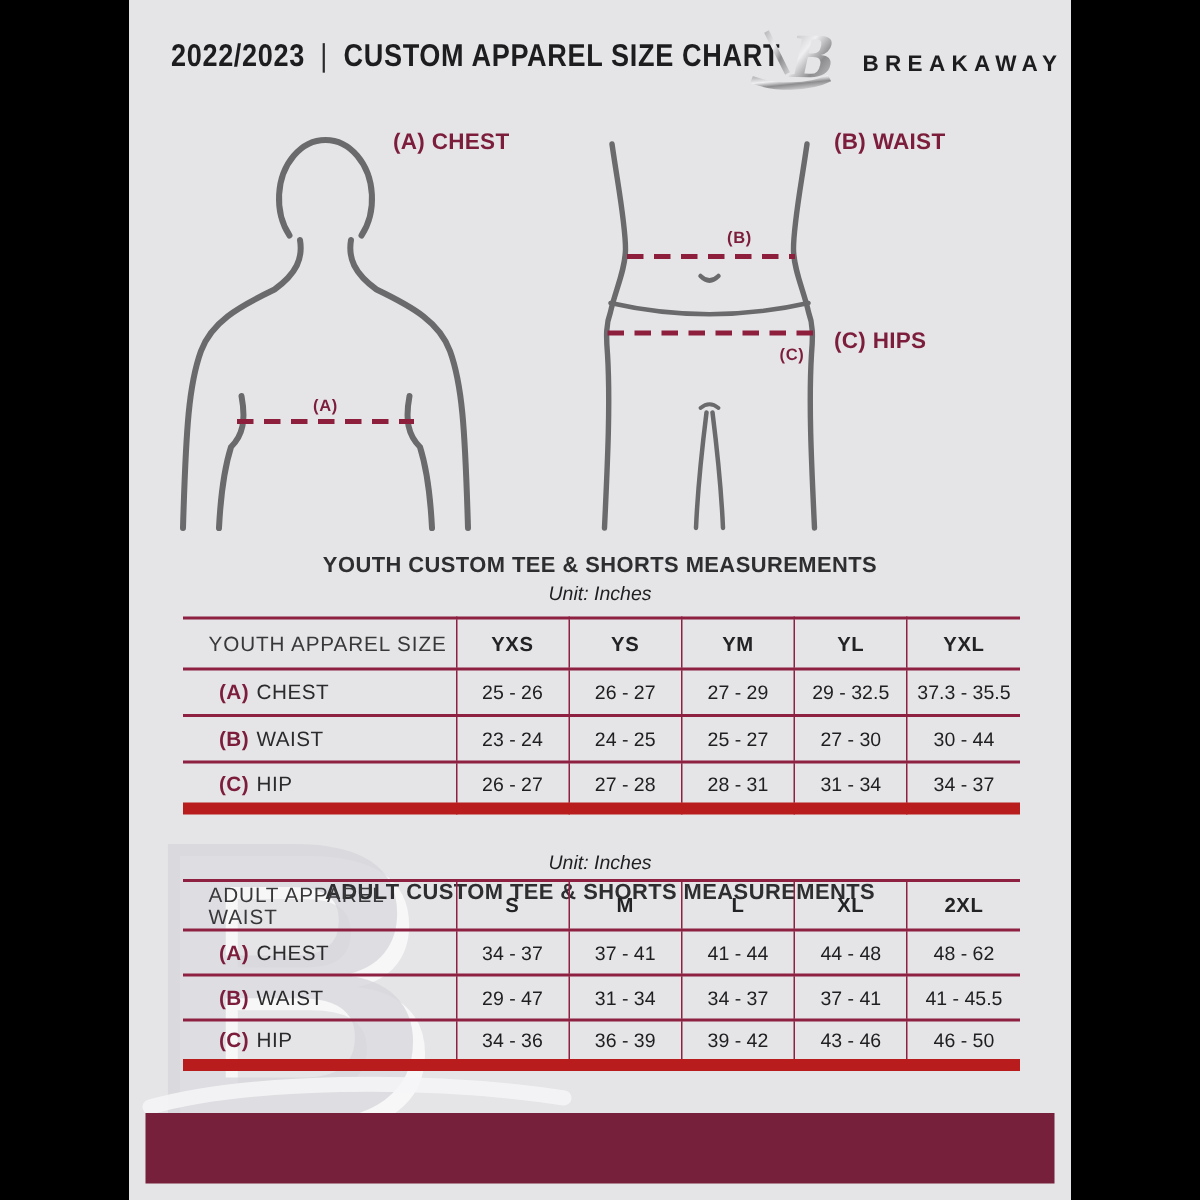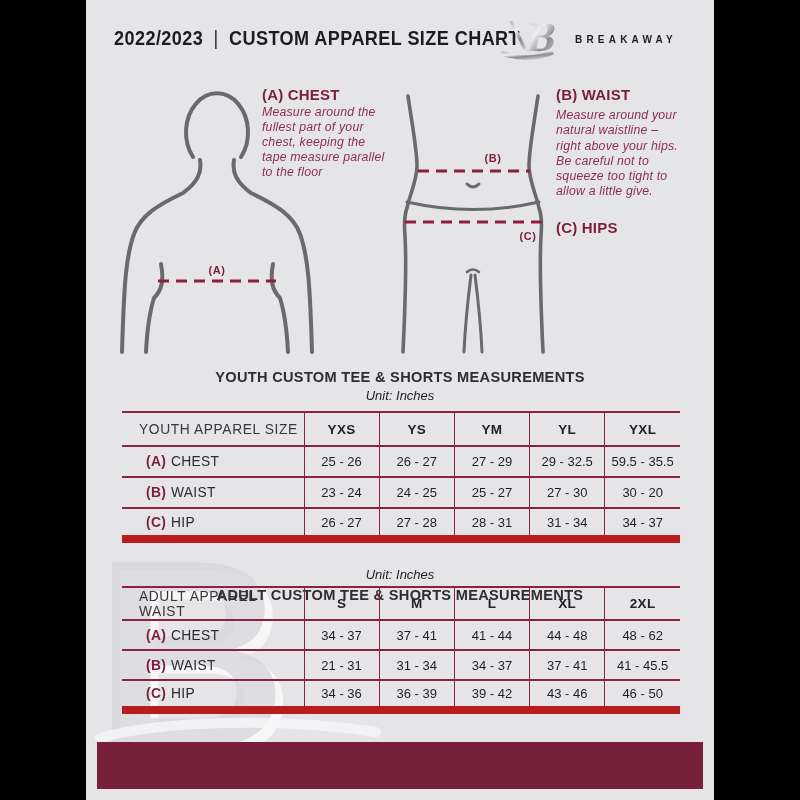--- a/index.html
+++ b/index.html
@@ -6,21 +6,21 @@
   body { background:#000; font-family:"Liberation Sans", sans-serif; }
   .stage { position:relative; width:800px; height:800px; background:#000; overflow:hidden; }
   .page { position:absolute; left:86px; top:0; width:628px; height:800px; background:#E5E5E7; }
 
   
   .header-title { position:absolute; left:28px; top:26px; font-weight:bold; font-size:21px;
     color:#1d1d1f; letter-spacing:.5px; white-space:nowrap; transform:scaleX(.86);
     transform-origin:left top; }
   .header-sep { font-weight:400; margin:0 12px; color:#2a2a2c; }
   .logo { position:absolute; left:405px; top:13px; }
-  .brand { position:absolute; left:489px; top:34px; font-size:10px; font-weight:bold;
+  .brand { position:absolute; left:489px; top:34px; font-size:15px; font-weight:bold;
     letter-spacing:4.2px; color:#1d1d1f; white-space:nowrap; }
 
   
   .watermark, .watermark-hi { position:absolute; font-weight:bold; font-size:268px; line-height:268px;
     z-index:0; pointer-events:none; user-select:none; }
   .watermark-hi { left:16px; top:528px; color:rgba(248,248,250,.9); }
   .watermark { left:8px; top:520px; color:rgba(214,214,219,.75); }
   .watermark-swoosh { position:absolute; left:8px; top:706px; z-index:0; pointer-events:none; }
 
   
@@ -126,32 +126,21 @@
         <path d="M 77 181 C 80 205 83 235 84 258" stroke-width="3"></path>
         <path d="M 69 178 Q 75 173 81 178" stroke-width="2.6"></path>
       </g>
       <path d="M 20 77 H 132" stroke="#8E1F3C" stroke-width="3.2" stroke-dasharray="11 7" fill="none"></path>
       <text class="marker" x="95" y="68">(B)</text>
       <path d="M 7 128 H 144" stroke="#8E1F3C" stroke-width="3.2" stroke-dasharray="11 7" fill="none"></path>
       <text class="marker" x="130" y="146">(C)</text>
     </svg>
 
     <div class="guide-heading gh-chest">(A) CHEST</div>
-    <div class="guide-body gb-chest">Measure around the
-fullest part of your
-chest, keeping the
-tape measure parallel
-to the floor</div>
     <div class="guide-heading gh-waist">(B) WAIST</div>
-    <div class="guide-body gb-waist">Measure around your
-natural waistline –
-right above your hips.
-Be careful not to
-squeeze too tight to
-allow a little give.</div>
     <div class="guide-heading gh-hips">(C) HIPS</div>
 
     <div class="section-title yt-title">YOUTH CUSTOM TEE &amp; SHORTS MEASUREMENTS</div>
     <div class="section-unit yt-unit">Unit: Inches</div>
     <table class="size-table youth-table">
       <colgroup>
           <col class="c0">
           <col class="cn">
           <col class="cn">
           <col class="cn">
@@ -170,31 +159,31 @@
       </thead>
       <tbody>
         <tr>
           <td class="rowhead">
             <span class="letter">(A)</span><span>CHEST</span>
           </td>
           <td class="val">25 - 26</td>
           <td class="val">26 - 27</td>
           <td class="val">27 - 29</td>
           <td class="val">29 - 32.5</td>
-          <td class="val">59.5 - 35.5</td>
+          <td class="val">37.3 - 35.5</td>
         </tr>
         <tr>
           <td class="rowhead">
             <span class="letter">(B)</span><span>WAIST</span>
           </td>
           <td class="val">23 - 24</td>
           <td class="val">24 - 25</td>
           <td class="val">25 - 27</td>
           <td class="val">27 - 30</td>
-          <td class="val">30 - 20</td>
+          <td class="val">30 - 44</td>
         </tr>
         <tr class="last">
           <td class="rowhead">
             <span class="letter">(C)</span><span>HIP</span>
           </td>
           <td class="val">26 - 27</td>
           <td class="val">27 - 28</td>
           <td class="val">28 - 31</td>
           <td class="val">31 - 34</td>
           <td class="val">34 - 37</td>
@@ -231,21 +220,21 @@
           <td class="val">34 - 37</td>
           <td class="val">37 - 41</td>
           <td class="val">41 - 44</td>
           <td class="val">44 - 48</td>
           <td class="val">48 - 62</td>
         </tr>
         <tr>
           <td class="rowhead">
             <span class="letter">(B)</span><span>WAIST</span>
           </td>
-          <td class="val">21 - 31</td>
+          <td class="val">29 - 47</td>
           <td class="val">31 - 34</td>
           <td class="val">34 - 37</td>
           <td class="val">37 - 41</td>
           <td class="val">41 - 45.5</td>
         </tr>
         <tr class="last">
           <td class="rowhead">
             <span class="letter">(C)</span><span>HIP</span>
           </td>
           <td class="val">34 - 36</td>

